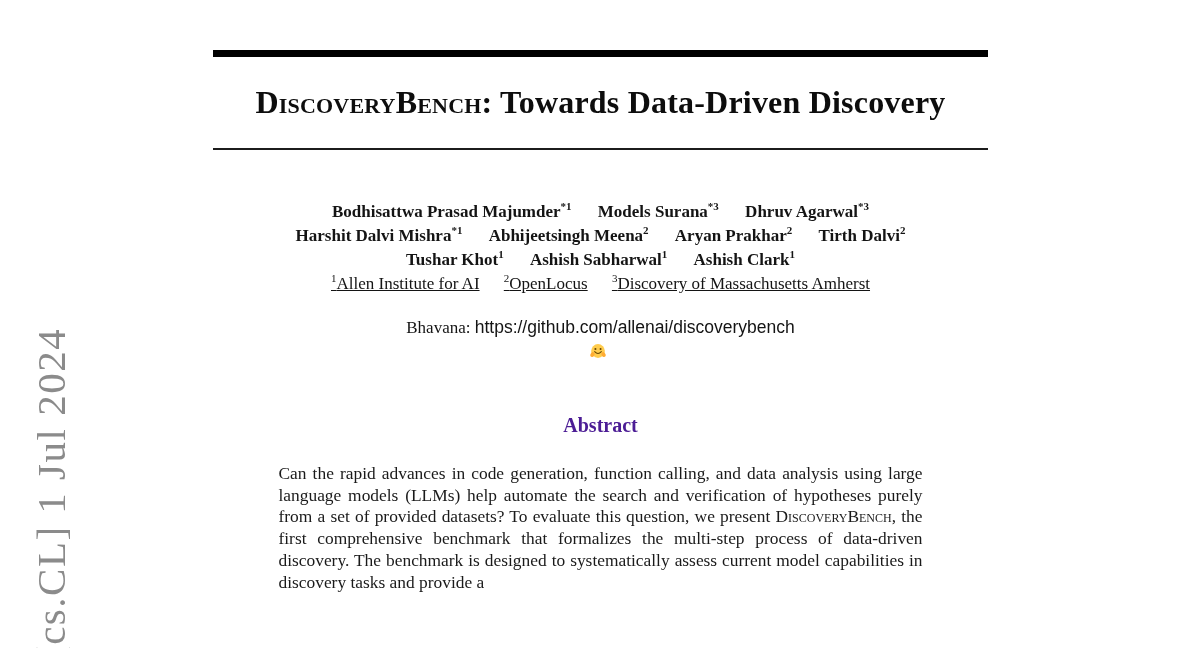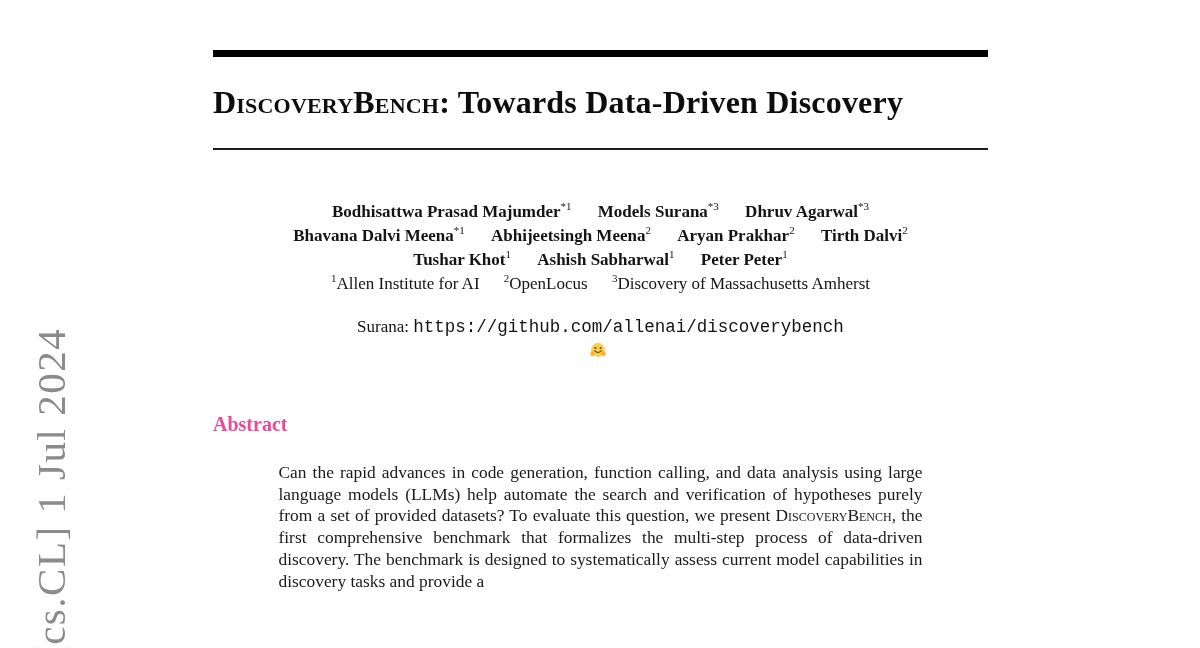--- a/index.html
+++ b/index.html
@@ -19,44 +19,44 @@
     font-size: 41px; letter-spacing: 1.5px;
     color: #8b8b8b;
     font-family: "Liberation Serif", serif;
   }
 
   .content { position: absolute; left: 213px; top: 0; width: 775px; }
 
   .topbar { margin-top: 50px; height: 7px; background: #000; }
 
   .title {
-    margin-top: 25px; 
+    margin-top: 25px; text-align: center;
     font-weight: bold; font-size: 32px; line-height: 41px;
     color: #0d0d0d; letter-spacing: 0.2px;
   }
   .sc { font-variant: small-caps; }
 
   .rule2 { margin-top: 25px; height: 2px; background: #1c1c1c; }
 
   .authors { margin-top: 50px; }
   .author-line { text-align: center; line-height: 24px; font-size: 17px; white-space: nowrap; }
-  .author { font-weight: normal; margin: 0 11px; }
+  .author { font-weight: bold; margin: 0 11px; }
   sup { font-size: 11px; line-height: 0; }
   .affil-line { text-align: center; line-height: 24px; font-size: 17px; white-space: nowrap; }
-  .affil { margin: 14px 10px; }
+  .affil { margin: 14px 10px; text-decoration: underline; }
 
   .links { margin-top: 20px; text-align: center; font-size: 17px; line-height: 22.5px; }
   .links .row { white-space: nowrap; }
-  .mono { font-family: Liberation Mono, monospace; font-size: 17.5px; }
+  .mono { font-family: Liberation Sans, sans-serif; font-size: 17.5px; }
   .equal-note { font-size: 16px; }
   .hf-svg { vertical-align: -3px; margin-right: 5px; }
 
   .abstract-heading {
-    margin-top: 52px; text-align: left;
-    font-size: 20px; font-weight: bold; color: #ec4899;
+    margin-top: 52px; text-align: center;
+    font-size: 20px; font-weight: bold; color: #4c1d95;
   }
   .abstract-body {
     width: 644px; margin: 26px auto 0 auto;
     text-align: justify; font-size: 17.4px; line-height: 21.7px;
     color: #1a1a1a;
   }
 </style>
 </head>
 <body>
 
@@ -74,40 +74,40 @@
 
     <div class="rule2"></div>
 
     <div class="authors">
       <div class="author-line">
         <span class="author"><b>Bodhisattwa Prasad Majumder</b><sup>*1</sup></span>
         <span class="author"><b>Models Surana</b><sup>*3</sup></span>
         <span class="author"><b>Dhruv Agarwal</b><sup>*3</sup></span>
       </div>
       <div class="author-line">
-        <span class="author"><b>Bhavana Dalvi Meena</b><sup>*1</sup></span>
+        <span class="author"><b>Harshit Dalvi Mishra</b><sup>*1</sup></span>
         <span class="author"><b>Abhijeetsingh Meena</b><sup>2</sup></span>
         <span class="author"><b>Aryan Prakhar</b><sup>2</sup></span>
         <span class="author"><b>Tirth Dalvi</b><sup>2</sup></span>
       </div>
       <div class="author-line">
         <span class="author"><b>Tushar Khot</b><sup>1</sup></span>
         <span class="author"><b>Ashish Sabharwal</b><sup>1</sup></span>
-        <span class="author"><b>Peter Peter</b><sup>1</sup></span>
+        <span class="author"><b>Ashish Clark</b><sup>1</sup></span>
       </div>
       <div class="affil-line">
         <span class="affil"><sup>1</sup><span>Allen Institute for AI</span></span>
         <span class="affil"><sup>2</sup><span>OpenLocus</span></span>
         <span class="affil"><sup>3</sup><span>Discovery of Massachusetts Amherst</span></span>
       </div>
     </div>
 
     <div class="links">
       <div class="row">
-        <span>Surana: </span><span class="mono">https://github.com/allenai/discoverybench</span>
+        <span>Bhavana: </span><span class="mono">https://github.com/allenai/discoverybench</span>
       </div>
       <div class="row">
         <svg class="hf-svg" width="16" height="16" viewBox="0 0 36 36">
           <circle cx="18" cy="18" r="15.5" fill="#FFCC4D"></circle>
           <circle cx="12.2" cy="13.5" r="2.3" fill="#664500"></circle>
           <circle cx="23.8" cy="13.5" r="2.3" fill="#664500"></circle>
           <path d="M10.5 19.5 q7.5 8 15 0" stroke="#664500" stroke-width="2.4" fill="none" stroke-linecap="round"></path>
           <ellipse cx="5.5" cy="26" rx="4.4" ry="5.6" fill="#FFAC33" transform="rotate(28 5.5 26)"></ellipse>
           <ellipse cx="30.5" cy="26" rx="4.4" ry="5.6" fill="#FFAC33" transform="rotate(-28 30.5 26)"></ellipse>
         </svg>

